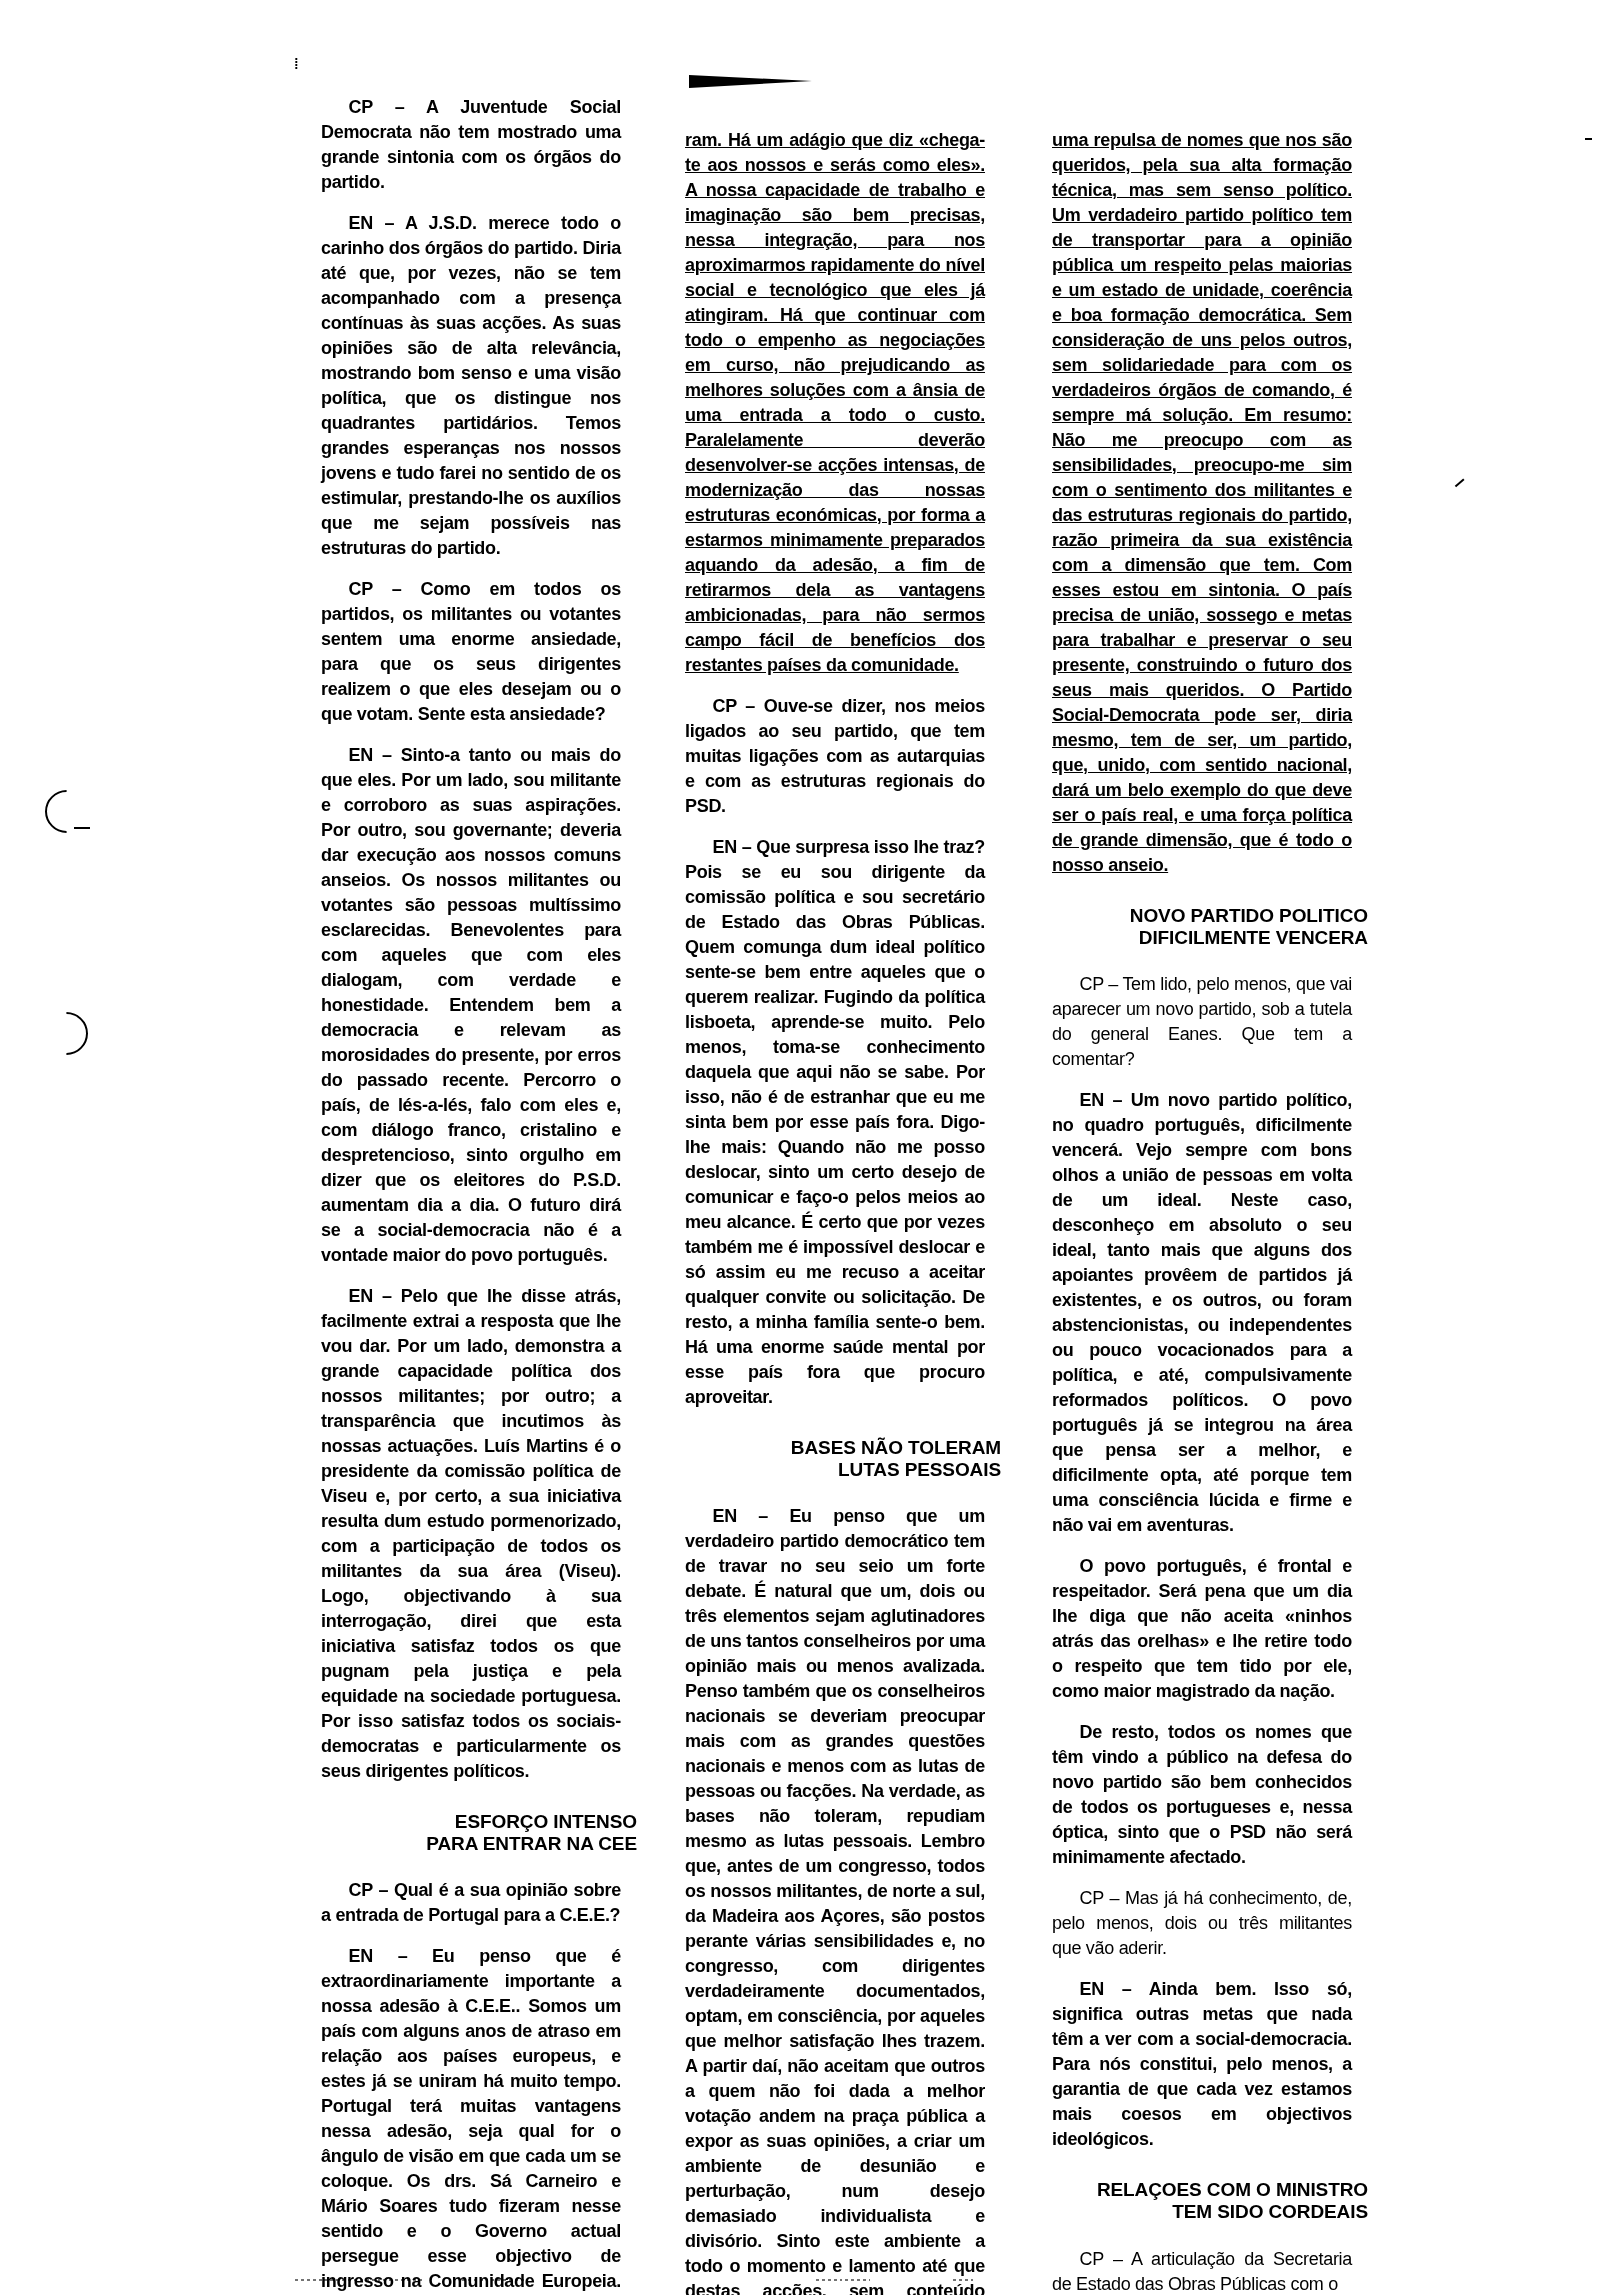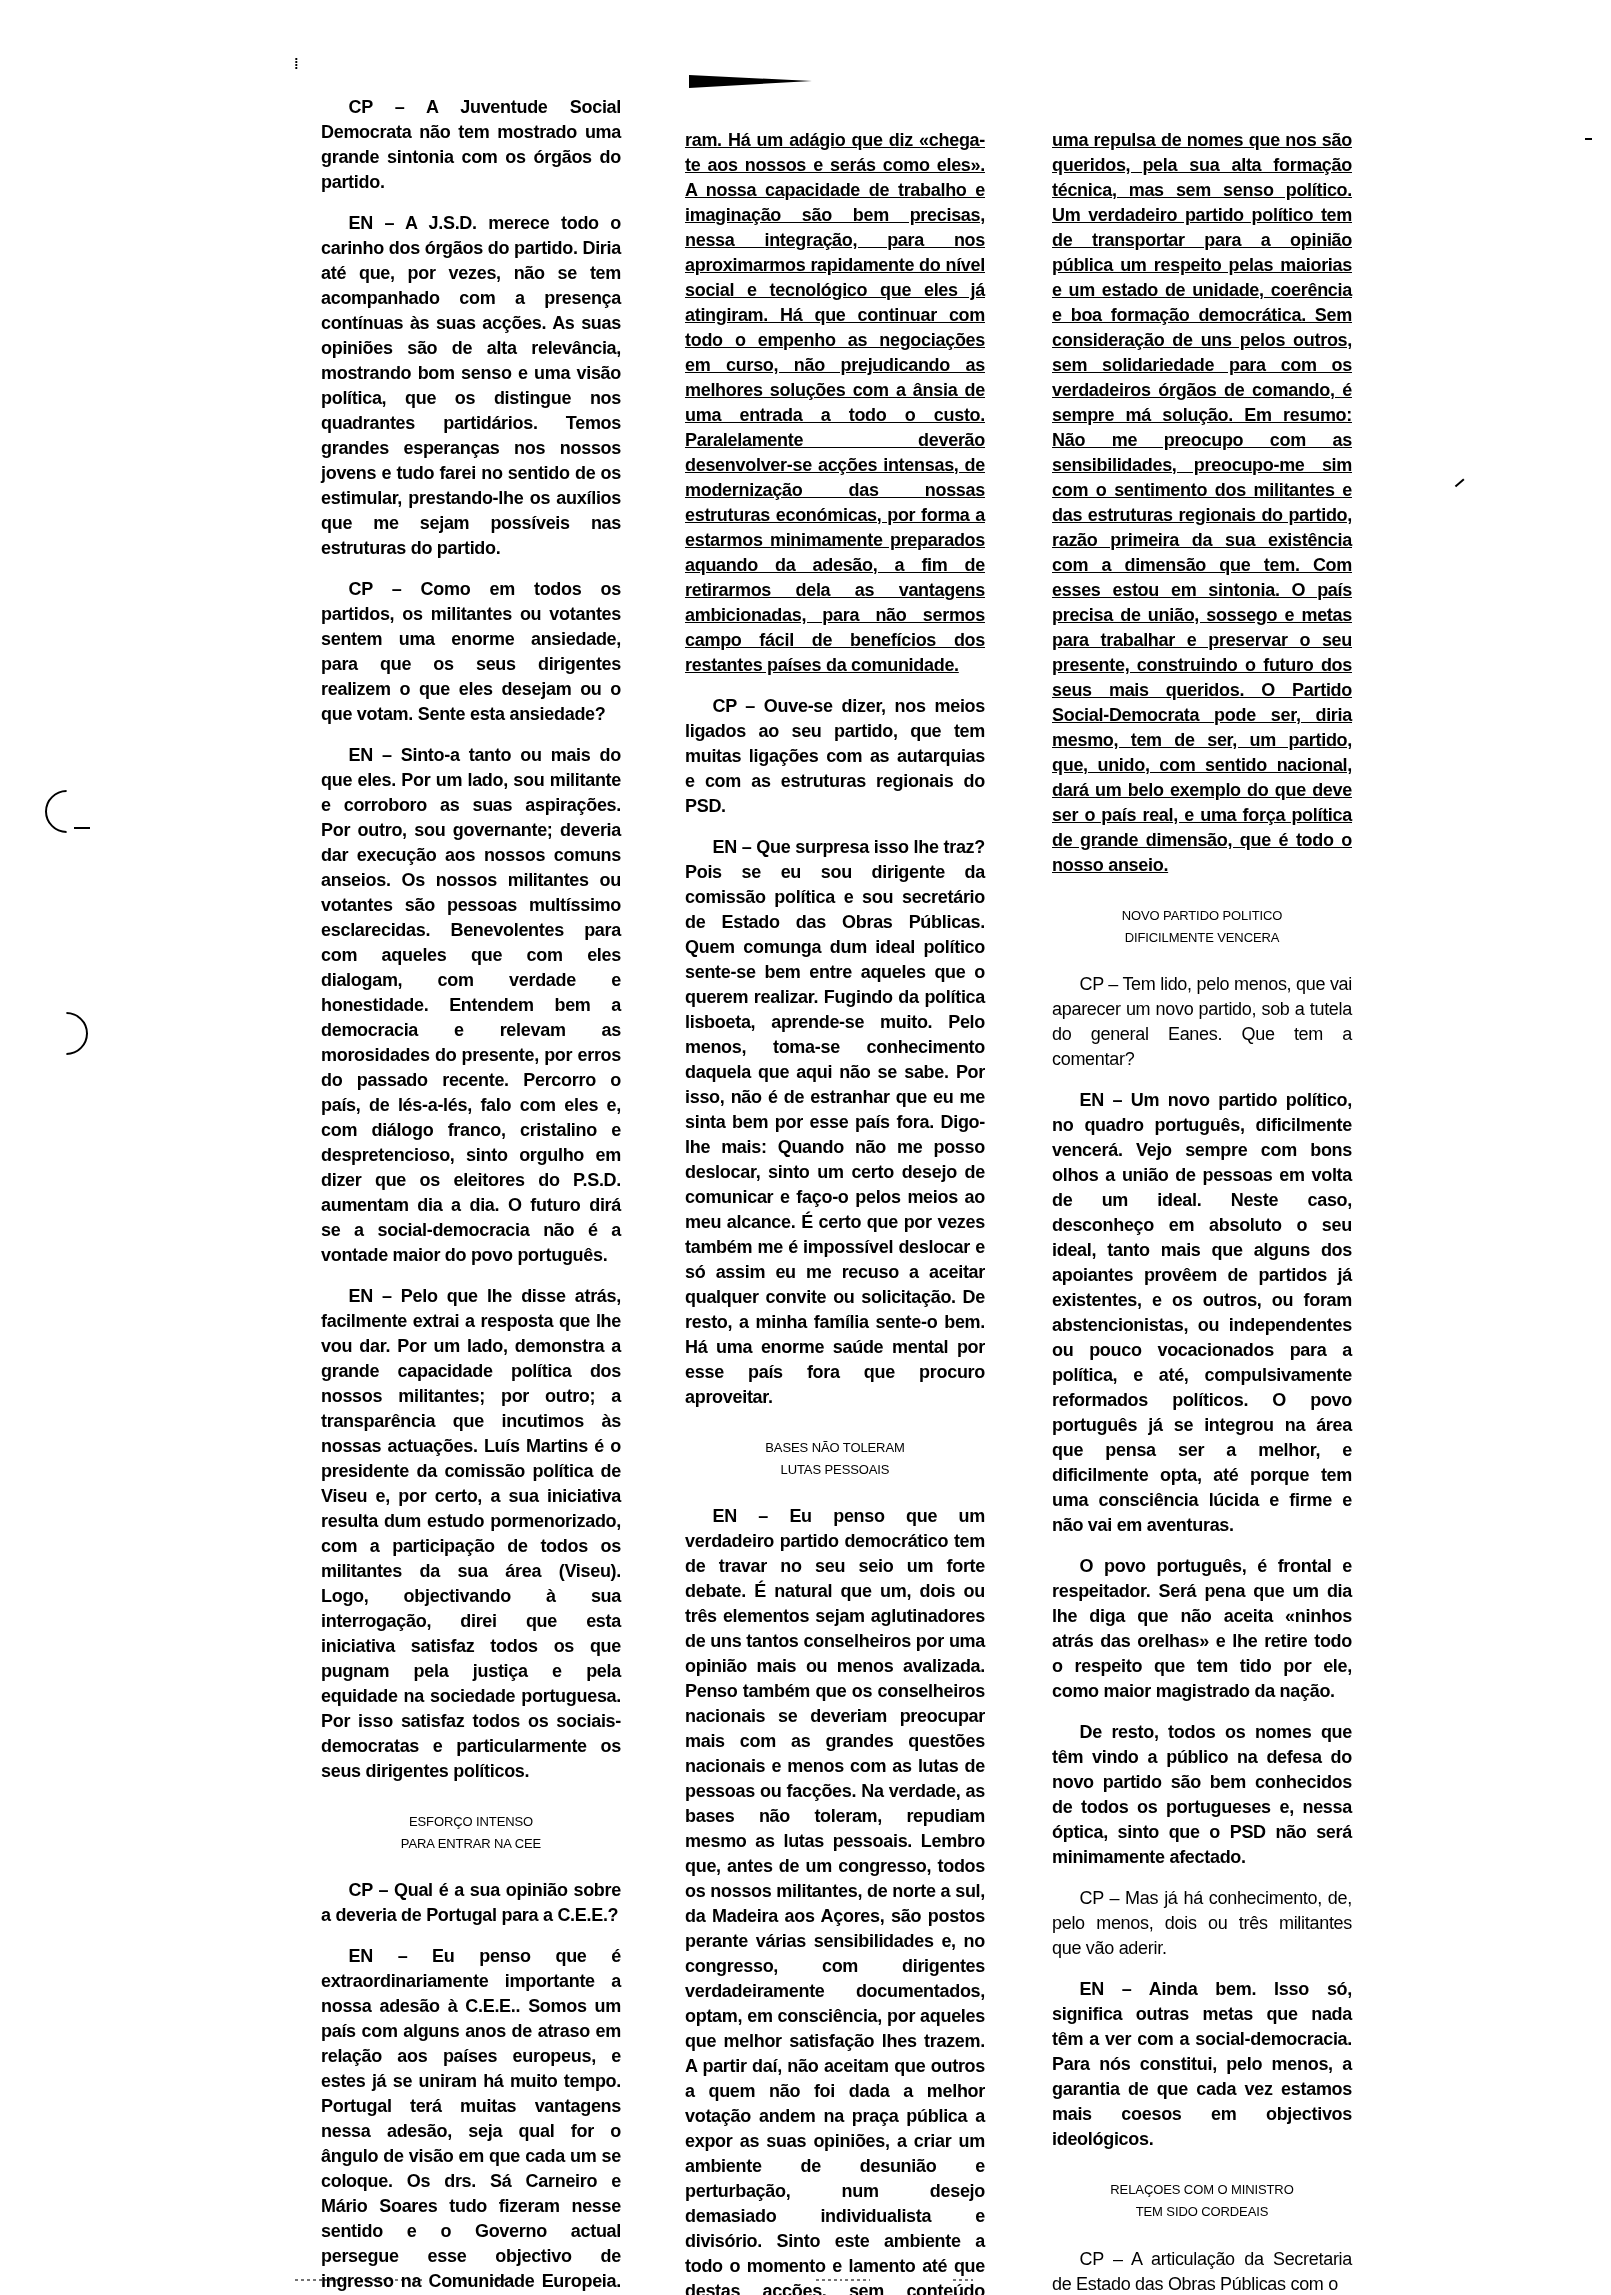--- a/index.html
+++ b/index.html
@@ -6,22 +6,22 @@
   body { width: 1612px; height: 2295px; position: relative; overflow: hidden;
          font-family: "Liberation Sans", sans-serif; color: #000; }
   .col { position: absolute; width: 332px; font-size: 18px; line-height: 25px;
          font-weight: bold; text-align: justify; letter-spacing: -0.3px; }
   #col1 { left: 305px; top: 79px; }
   #col2 { left: 669px; top: 112px; }
   #col3 { left: 1036px; top: 112px; }
   .p { margin: 16px; text-indent: 27.5px; hyphens: manual; }
   .p.noindent { text-indent: 0; text-decoration: underline; }
   .p.light { font-weight: normal; }
-  .heading { margin: 26.5px 0 22.6px 0; font-size: 13px; line-height: 22.6px; font-weight: normal;
-             text-transform: uppercase; text-align: center; letter-spacing: -0.1px; }
+  .heading { margin: 26.5px 0 22.6px 0; font-size: 19px; line-height: 22.6px; font-weight: bold;
+             text-transform: uppercase; text-align: right; letter-spacing: -0.1px; }
   .wedge { position: absolute; left: 689px; top: 74px; width: 0; height: 0;
            border-top: 8.8px solid transparent; border-bottom: 5.9px solid transparent;
            border-left: 123px solid #000; transform: skewY(-1deg); }
   .punch { position: absolute; width: 39px; height: 39px; border: 2.9px solid #000; border-radius: 50%;
            border-right-color: transparent; border-top-color: transparent; }
   .dash { position: absolute; height: 1.5px; background: #000; }
   .footer-marks { position: absolute; top: 2279px; height: 1.5px; background: repeating-linear-gradient(90deg,#000 0 2.9px,transparent 2.9px 5.9px); opacity: .55; }
   .marginmark { position: absolute; font-size: 13.8px; line-height: 13.8px; font-weight: bold; }
 </style>
 </head>
@@ -43,21 +43,21 @@
 <div class="col" id="col1">
     <p class="p">CP – A Juventude Social Democrata não tem mostrado uma grande sintonia com os órgãos do partido.</p>
     <p class="p">EN – A J.S.D. merece todo o carinho dos órgãos do partido. Diria até que, por vezes, não se tem acompanhado com a presença contínuas às suas acções. As suas opiniões são de alta relevância, mostrando bom senso e uma visão política, que os distingue nos quadrantes partidários. Temos grandes esperanças nos nossos jovens e tudo farei no sentido de os estimular, prestando-lhe os auxílios que me sejam possíveis nas estruturas do partido.</p>
     <p class="p">CP – Como em todos os partidos, os militantes ou votantes sentem uma enorme ansiedade, para que os seus dirigentes realizem o que eles desejam ou o que votam. Sente esta ansiedade?</p>
     <p class="p">EN – Sinto-a tanto ou mais do que eles. Por um lado, sou militante e corroboro as suas aspirações. Por outro, sou governante; deveria dar execução aos nossos comuns anseios. Os nossos militantes ou votantes são pessoas multíssimo esclarecidas. Benevolentes para com aqueles que com eles dialogam, com verdade e honestidade. Entendem bem a democracia e relevam as morosidades do presente, por erros do passado recente. Percorro o país, de lés-a-lés, falo com eles e, com diálogo franco, cristalino e despretencioso, sinto orgulho em dizer que os eleitores do P.S.D. aumentam dia a dia. O futuro dirá se a social-democracia não é a vontade maior do povo português.</p>
     <p class="p">EN – Pelo que lhe disse atrás, facilmente extrai a resposta que lhe vou dar. Por um lado, demonstra a grande capacidade política dos nossos militantes; por outro; a transparência que incutimos às nossas actuações. Luís Martins é o presidente da comissão política de Viseu e, por certo, a sua iniciativa resulta dum estudo pormenorizado, com a participação de todos os militantes da sua área (Viseu). Logo, objectivando à sua interrogação, direi que esta iniciativa satisfaz todos os que pugnam pela justiça e pela equidade na sociedade portuguesa. Por isso satisfaz todos os sociais-democratas e particularmente os seus dirigentes políticos.</p>
     <div class="heading">
       <div>ESFORÇO INTENSO</div>
       <div>PARA ENTRAR NA CEE</div>
     </div>
-    <p class="p">CP – Qual é a sua opinião sobre a deveria de Portugal para a C.E.E.?</p>
+    <p class="p">CP – Qual é a sua opinião sobre a entrada de Portugal para a C.E.E.?</p>
     <p class="p">EN – Eu penso que é extraordinariamente importante a nossa adesão à C.E.E.. Somos um país com alguns anos de atraso em relação aos países europeus, e estes já se uniram há muito tempo. Portugal terá muitas vantagens nessa adesão, seja qual for o ângulo de visão em que cada um se coloque. Os drs. Sá Carneiro e Mário Soares tudo fizeram nesse sentido e o Governo actual persegue esse objectivo de ingresso na Comunidade Europeia. Por isso nada tenho a opor, dado o caminho e a dignidade com que esses dirigentes políticos sempre actua-</p>
   </div>
 <div class="col" id="col2">
     <p class="p noindent">ram. Há um adágio que diz «chega-te aos nossos e serás como eles». A nossa capacidade de trabalho e imaginação são bem precisas, nessa integração, para nos aproximarmos rapidamente do nível social e tecnológico que eles já atingiram. Há que continuar com todo o empenho as negociações em curso, não prejudicando as melhores soluções com a ânsia de uma entrada a todo o custo. Paralelamente deverão desenvolver-se acções intensas, de modernização das nossas estruturas económicas, por forma a estarmos minimamente preparados aquando da adesão, a fim de retirarmos dela as vantagens ambicionadas, para não sermos campo fácil de benefícios dos restantes países da comunidade.</p>
     <p class="p">CP – Ouve-se dizer, nos meios ligados ao seu partido, que tem muitas ligações com as autarquias e com as estruturas regionais do PSD.</p>
     <p class="p">EN – Que surpresa isso lhe traz? Pois se eu sou dirigente da comissão política e sou secretário de Estado das Obras Públicas. Quem comunga dum ideal político sente-se bem entre aqueles que o querem realizar. Fugindo da política lisboeta, aprende-se muito. Pelo menos, toma-se conhecimento daquela que aqui não se sabe. Por isso, não é de estranhar que eu me sinta bem por esse país fora. Digo-lhe mais: Quando não me posso deslocar, sinto um certo desejo de comunicar e faço-o pelos meios ao meu alcance. É certo que por vezes também me é impossível deslocar e só assim eu me recuso a aceitar qualquer convite ou solicitação. De resto, a minha família sente-o bem. Há uma enorme saúde mental por esse país fora que procuro aproveitar.</p>
     <div class="heading">
       <div>BASES NÃO TOLERAM</div>
       <div>LUTAS PESSOAIS</div>
     </div>

